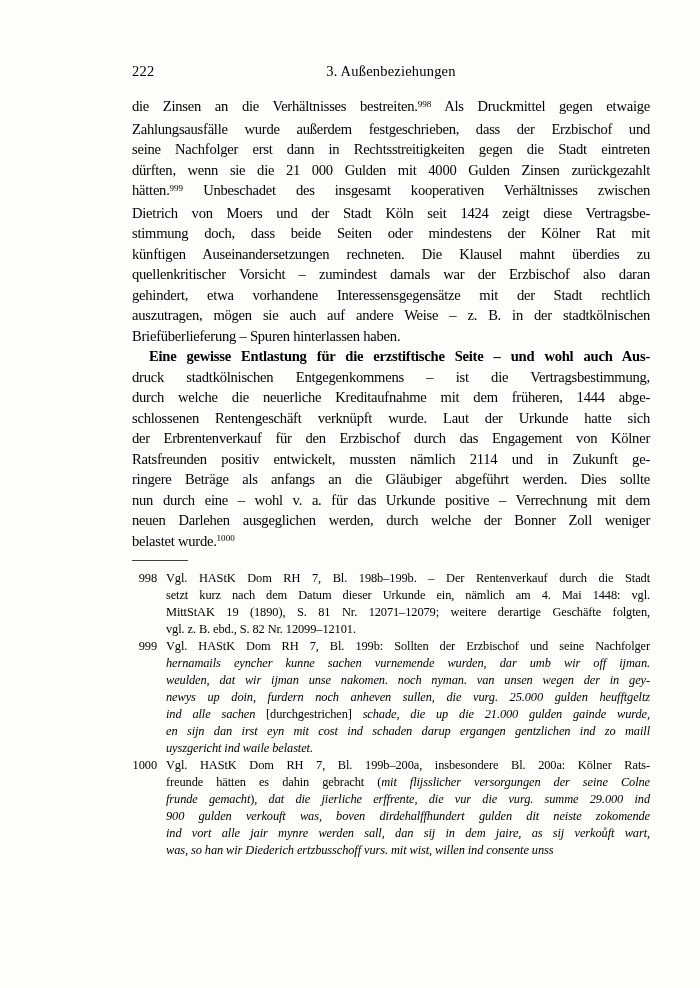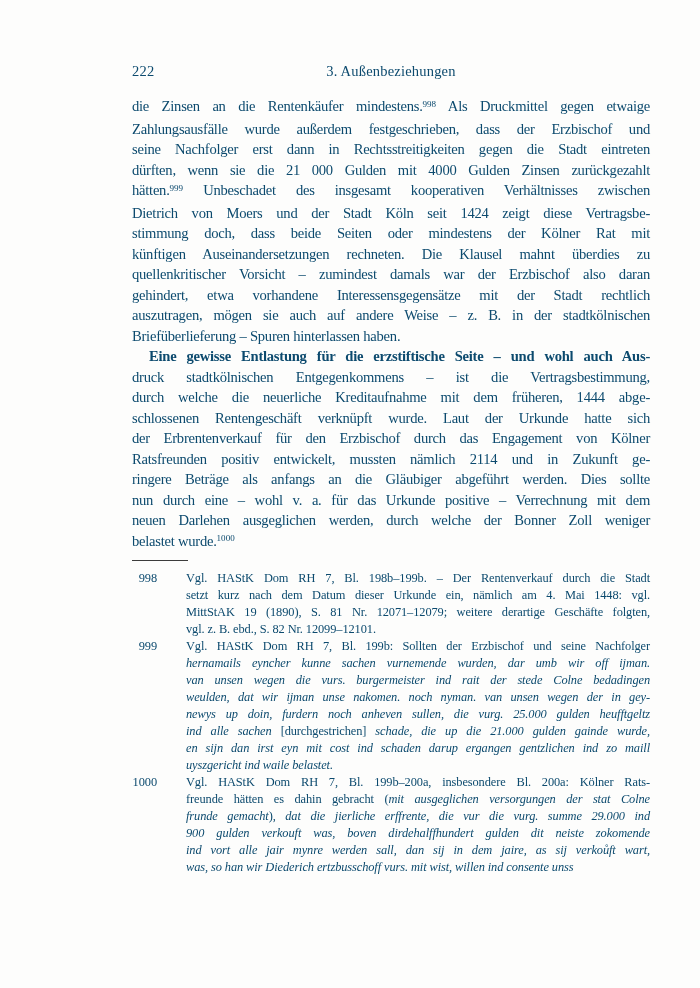--- a/index.html
+++ b/index.html
@@ -1,20 +1,20 @@
 <!DOCTYPE html>
 <html><head>
 <meta charset="utf-8">
 <style>
   html,body { margin:0; padding:0; background:#fdfdfc; }
   .page {
     position:relative;
     width:700px; height:988px;
     background:#fdfdfc;
-    color:#0c4a6e;
+    color:#000000;
     font-family:"Liberation Serif","DejaVu Serif",serif;
     overflow:hidden;
   }
   .content { position:absolute; left:132px; top:62px; width:518px; }
 
   .page-header {
     position:relative;
     font-size:14.5px; line-height:18px;
     text-align:center; letter-spacing:0.2px;
   }
@@ -43,37 +43,37 @@
   .footnotes {
     margin-top:9px;
     font-size:12.4px; line-height:17px;
     letter-spacing:-0.1px;
   }
   .footnote { position:relative; padding-left:34px; }
   .fn-num {
     position:absolute; left:-5px; top:0;
     width:30px; text-align:right;
   }
-  .fn-line { text-align:justify; text-align-last:justify;margin-left:20px; }
+  .fn-line { text-align:justify; text-align-last:justify; }
   .fn-line.last { text-align-last:left; }
 </style>
 </head>
 <body>
 
 <div class="page">
   <div class="content">
 
     <div class="page-header">
       <span class="pagenum">222</span>
       <span>3. Außenbeziehungen</span>
     </div>
 
     <div class="body-text">
         <div class="paragraph">
-          <div class="tline"><span>die Zinsen an die Rentenkäufer mindestens.</span><span class="sup">998</span><span> Als Druckmittel gegen etwaige</span></div>
+          <div class="tline"><span>die Zinsen an die Verhältnisses bestreiten.</span><span class="sup">998</span><span> Als Druckmittel gegen etwaige</span></div>
           <div class="tline"><span>Zahlungsausfälle wurde außerdem festgeschrieben, dass der Erzbischof und</span></div>
           <div class="tline"><span>seine Nachfolger erst dann in Rechtsstreitigkeiten gegen die Stadt eintreten</span></div>
           <div class="tline"><span>dürften, wenn sie die 21 000 Gulden mit 4000 Gulden Zinsen zurückgezahlt</span></div>
           <div class="tline"><span>hätten.</span><span class="sup">999</span><span> Unbeschadet des insgesamt kooperativen Verhältnisses zwischen</span></div>
           <div class="tline"><span>Dietrich von Moers und der Stadt Köln seit 1424 zeigt diese Vertragsbe-</span></div>
           <div class="tline"><span>stimmung doch, dass beide Seiten oder mindestens der Kölner Rat mit</span></div>
           <div class="tline"><span>künftigen Auseinandersetzungen rechneten. Die Klausel mahnt überdies zu</span></div>
           <div class="tline"><span>quellenkritischer Vorsicht – zumindest damals war der Erzbischof also daran</span></div>
           <div class="tline"><span>gehindert, etwa vorhandene Interessensgegensätze mit der Stadt rechtlich</span></div>
           <div class="tline"><span>auszutragen, mögen sie auch auf andere Weise – z. B. in der stadtkölnischen</span></div>
@@ -100,31 +100,30 @@
           <span class="fn-num">998</span>
           <div class="fn-line"><span>Vgl. HAStK Dom RH 7, Bl. 198b–199b. – Der Rentenverkauf durch die Stadt</span></div>
           <div class="fn-line"><span>setzt kurz nach dem Datum dieser Urkunde ein, nämlich am 4. Mai 1448: vgl.</span></div>
           <div class="fn-line"><span>MittStAK 19 (1890), S. 81 Nr. 12071–12079; weitere derartige Geschäfte folgten,</span></div>
           <div class="fn-line last"><span>vgl. z. B. ebd., S. 82 Nr. 12099–12101.</span></div>
         </div>
         <div class="footnote">
           <span class="fn-num">999</span>
           <div class="fn-line"><span>Vgl. HAStK Dom RH 7, Bl. 199b: Sollten der Erzbischof und seine Nachfolger</span></div>
           <div class="fn-line"><span class="it">hernamails eyncher kunne sachen vurnemende wurden, dar umb wir off ijman.</span></div>
-          <div class="fn-line"><span class="it">van unsen wegen die vurs. burgermeister ind rait der stede Colne bedadingen</span></div>
           <div class="fn-line"><span class="it">weulden, dat wir ijman unse nakomen. noch nyman. van unsen wegen der in gey-</span></div>
           <div class="fn-line"><span class="it">newys up doin, furdern noch anheven sullen, die vurg. 25.000 gulden heufftgeltz</span></div>
           <div class="fn-line"><span class="it">ind alle sachen </span><span>[durchgestrichen] </span><span class="it">schade, die up die 21.000 gulden gainde wurde,</span></div>
           <div class="fn-line"><span class="it">en sijn dan irst eyn mit cost ind schaden darup ergangen gentzlichen ind zo maill</span></div>
           <div class="fn-line last"><span class="it">uyszgericht ind waile belastet.</span></div>
         </div>
         <div class="footnote">
           <span class="fn-num">1000</span>
           <div class="fn-line"><span>Vgl. HAStK Dom RH 7, Bl. 199b–200a, insbesondere Bl. 200a: Kölner Rats-</span></div>
-          <div class="fn-line"><span>freunde hätten es dahin gebracht (</span><span class="it">mit ausgeglichen versorgungen der stat Colne</span></div>
+          <div class="fn-line"><span>freunde hätten es dahin gebracht (</span><span class="it">mit flijsslicher versorgungen der seine Colne</span></div>
           <div class="fn-line"><span class="it">frunde gemacht</span><span>), </span><span class="it">dat die jierliche erffrente, die vur die vurg. summe 29.000 ind</span></div>
           <div class="fn-line"><span class="it">900 gulden verkouft was, boven dirdehalffhundert gulden dit neiste zokomende</span></div>
           <div class="fn-line"><span class="it">ind vort alle jair mynre werden sall, dan sij in dem jaire, as sij verkoůft wart,</span></div>
           <div class="fn-line last"><span class="it">was, so han wir Diederich ertzbusschoff vurs. mit wist, willen ind consente unss</span></div>
         </div>
       </div>
 
   </div>
 </div>
 

